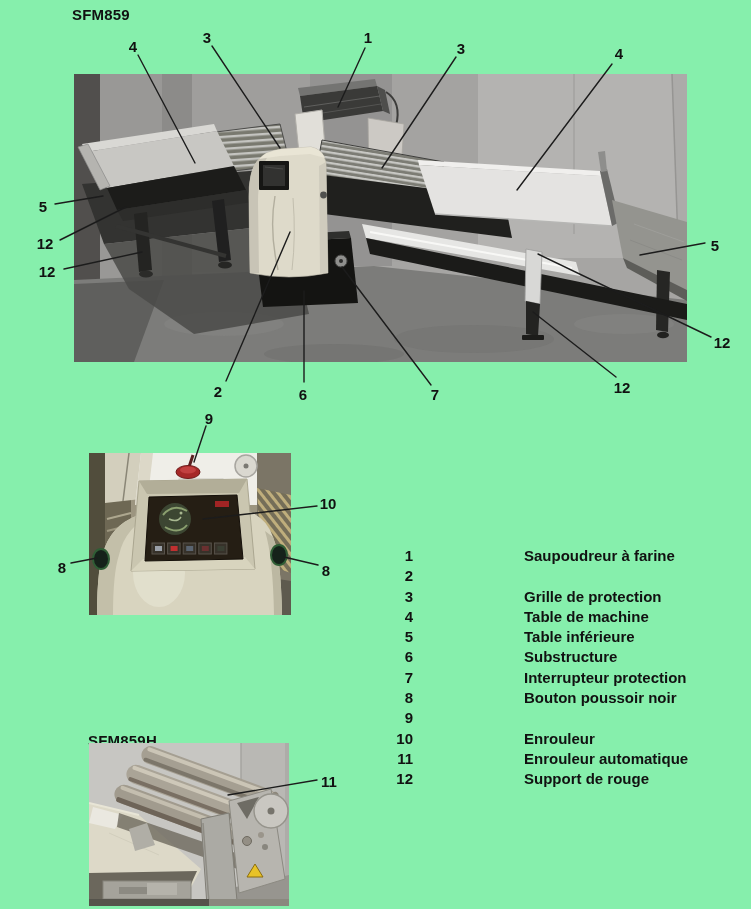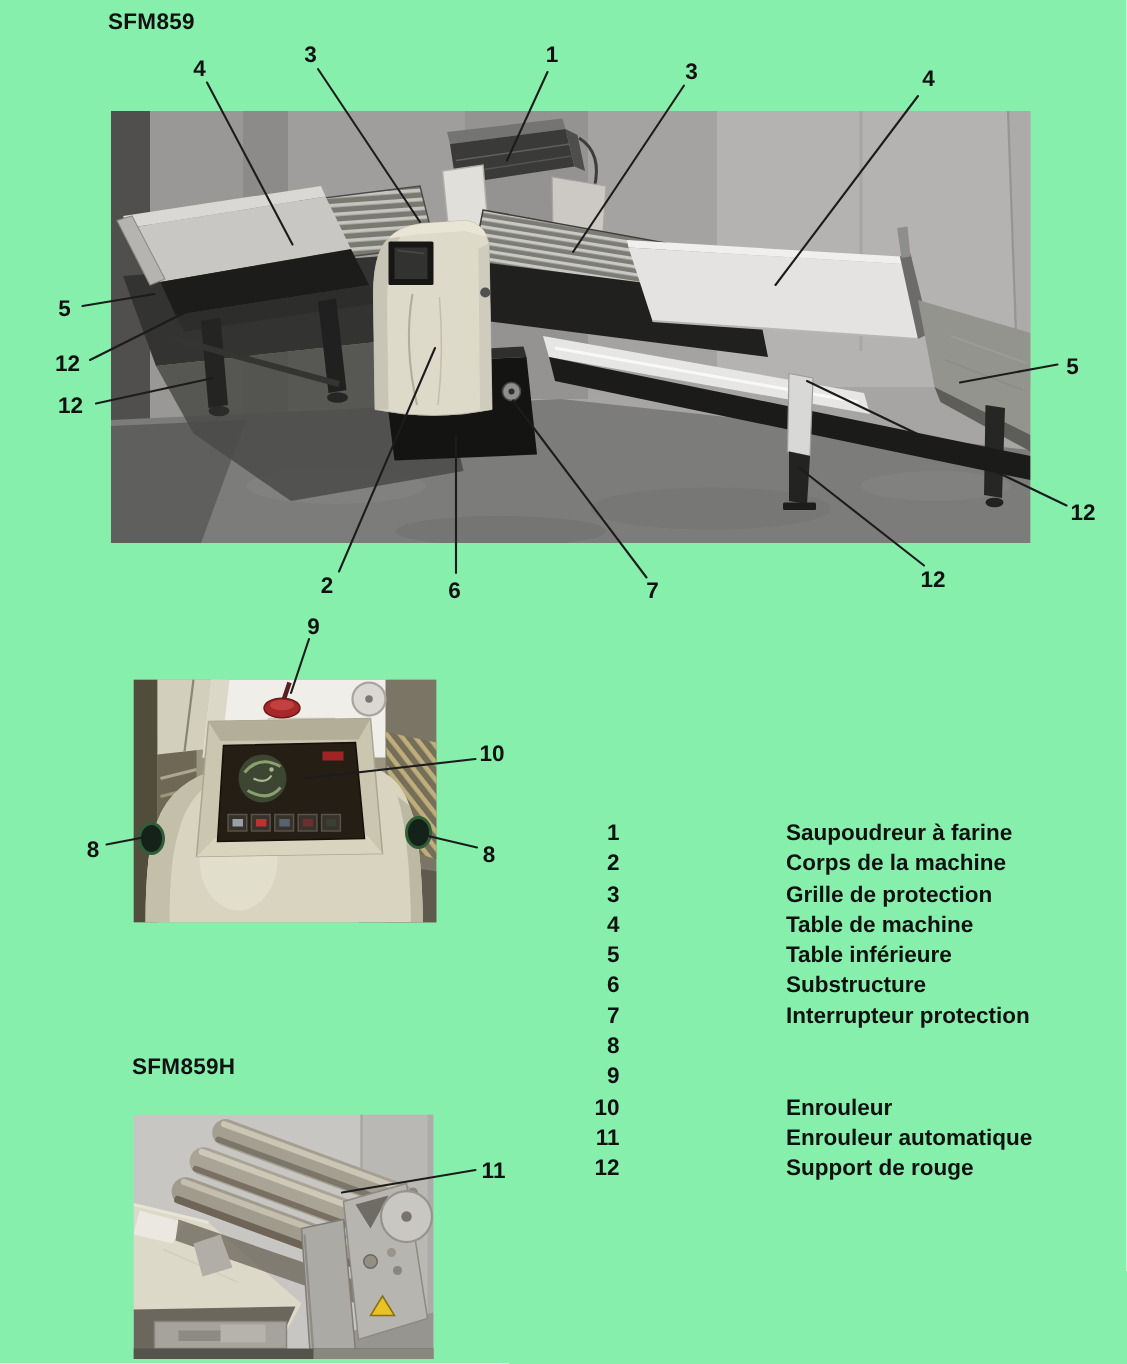--- a/index.html
+++ b/index.html
@@ -14,21 +14,21 @@
   .lnum{width:43px;text-align:right;}
   .llab{margin-left:111px;white-space:nowrap;}
   .overlay{position:absolute;left:0;top:0;pointer-events:none;}
 </style>
 </head>
 <body>
 
 <div class="page">
 
   <div class="ttl" style="left:72px;top:6px;">SFM859</div>
-  <div class="ttl" style="left:88px;top:703px;">SFM859H</div>
+  <div class="ttl" style="left:88px;top:732px;">SFM859H</div>
 
   <svg class="ph" style="left:74px;top:74px;" width="613" height="288" viewBox="0 0 613 288">
     <defs>
       <pattern id="pGrL" width="6" height="6" patternUnits="userSpaceOnUse" patternTransform="rotate(-4)">
         <rect width="6" height="6" fill="#79796f"></rect>
           <rect width="6" height="2.4" fill="#c4c4c0"></rect>
       </pattern>
       <pattern id="pGrR" width="6" height="5.2" patternUnits="userSpaceOnUse" patternTransform="rotate(9)">
         <rect width="6" height="5.2" fill="#7c7c74"></rect>
           <rect width="6" height="2.2" fill="#c8c8c4"></rect>
@@ -345,21 +345,20 @@
 
   <div class="co" style="left:329px;top:781px;">11</div>
 
   <div class="legend">
     <div class="lrow">
         <span class="lnum">1</span>
         <span class="llab">Saupoudreur à farine</span>
       </div>
     <div class="lrow">
         <span class="lnum">2</span>
-        <span class="llab">Corps de la machine</span>
       </div>
     <div class="lrow">
         <span class="lnum">3</span>
         <span class="llab">Grille de protection</span>
       </div>
     <div class="lrow">
         <span class="lnum">4</span>
         <span class="llab">Table de machine</span>
       </div>
     <div class="lrow">
@@ -369,20 +368,21 @@
     <div class="lrow">
         <span class="lnum">6</span>
         <span class="llab">Substructure</span>
       </div>
     <div class="lrow">
         <span class="lnum">7</span>
         <span class="llab">Interrupteur protection</span>
       </div>
     <div class="lrow">
         <span class="lnum">8</span>
+        <span class="llab">Bouton poussoir noir</span>
       </div>
     <div class="lrow">
         <span class="lnum">9</span>
       </div>
     <div class="lrow">
         <span class="lnum">10</span>
         <span class="llab">Enrouleur</span>
       </div>
     <div class="lrow">
         <span class="lnum">11</span>

